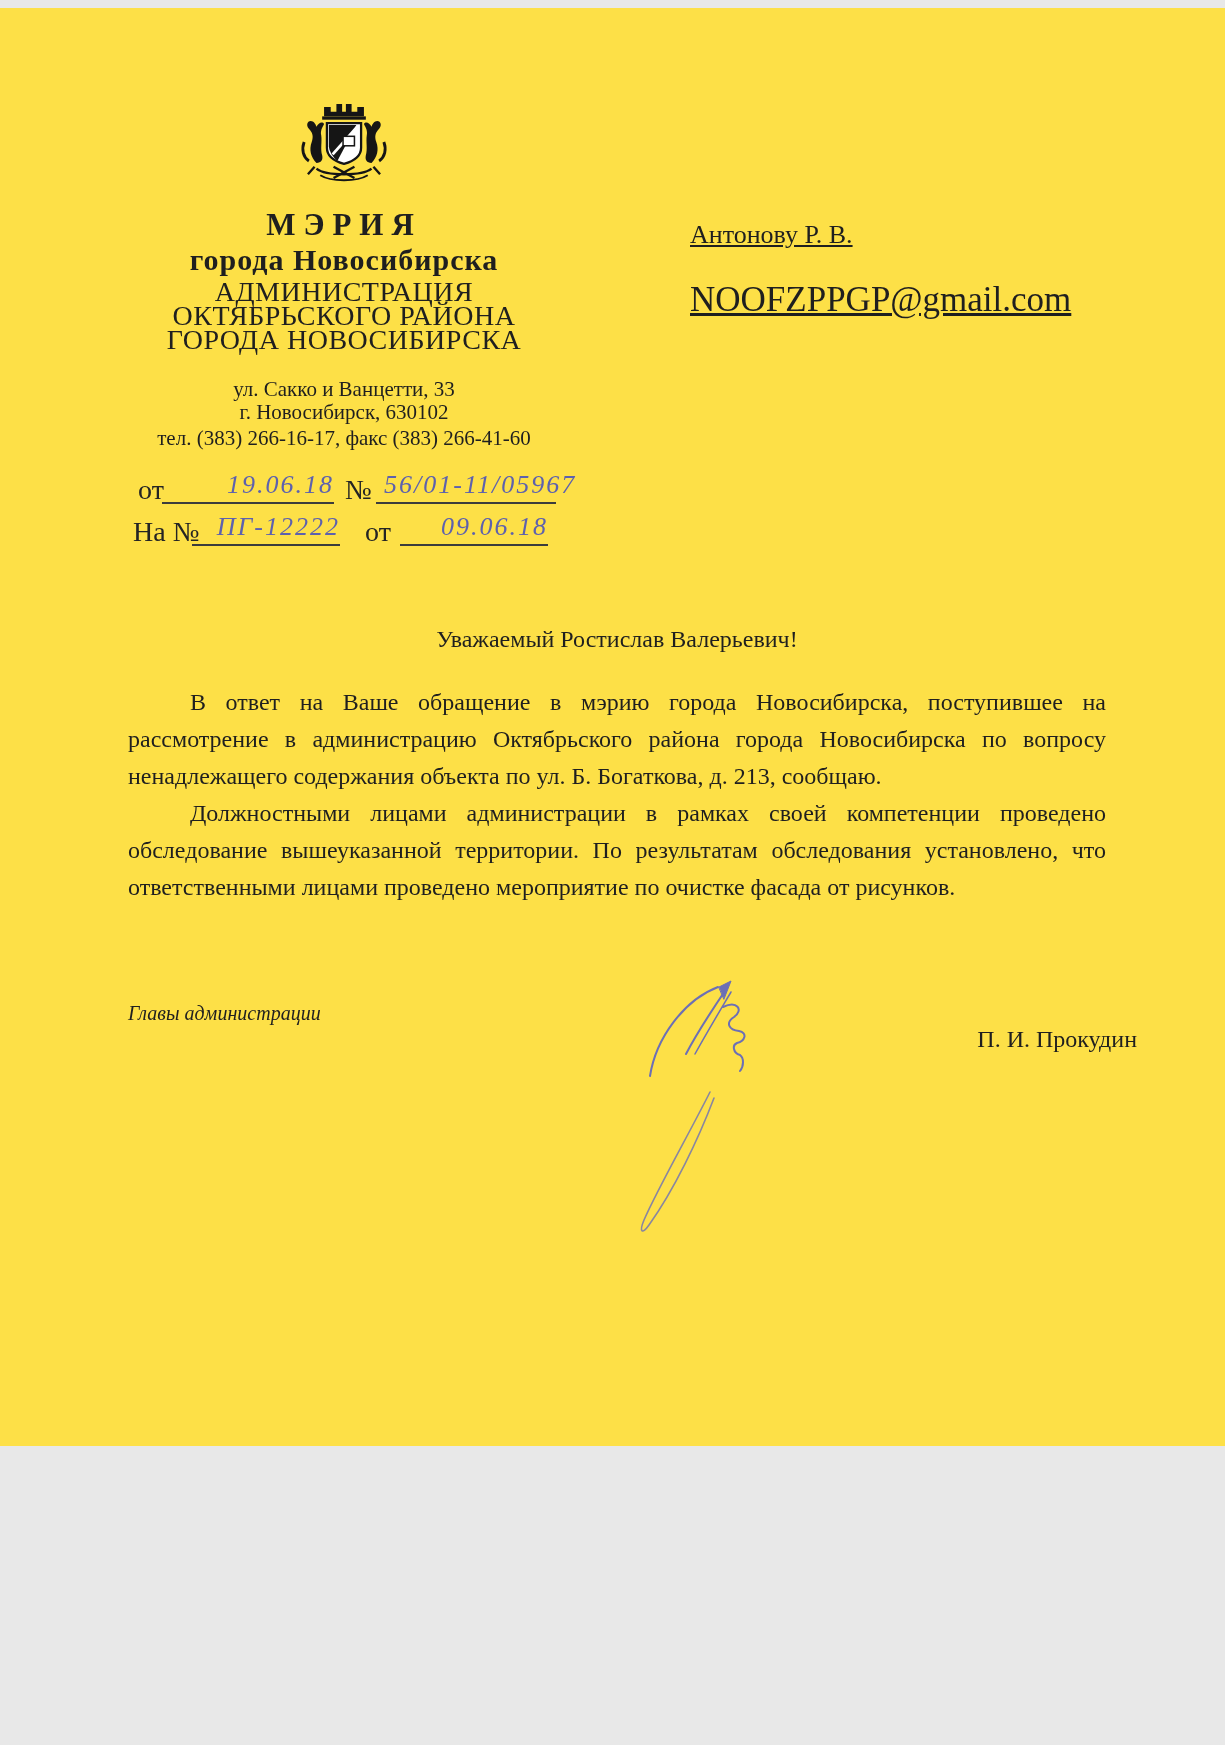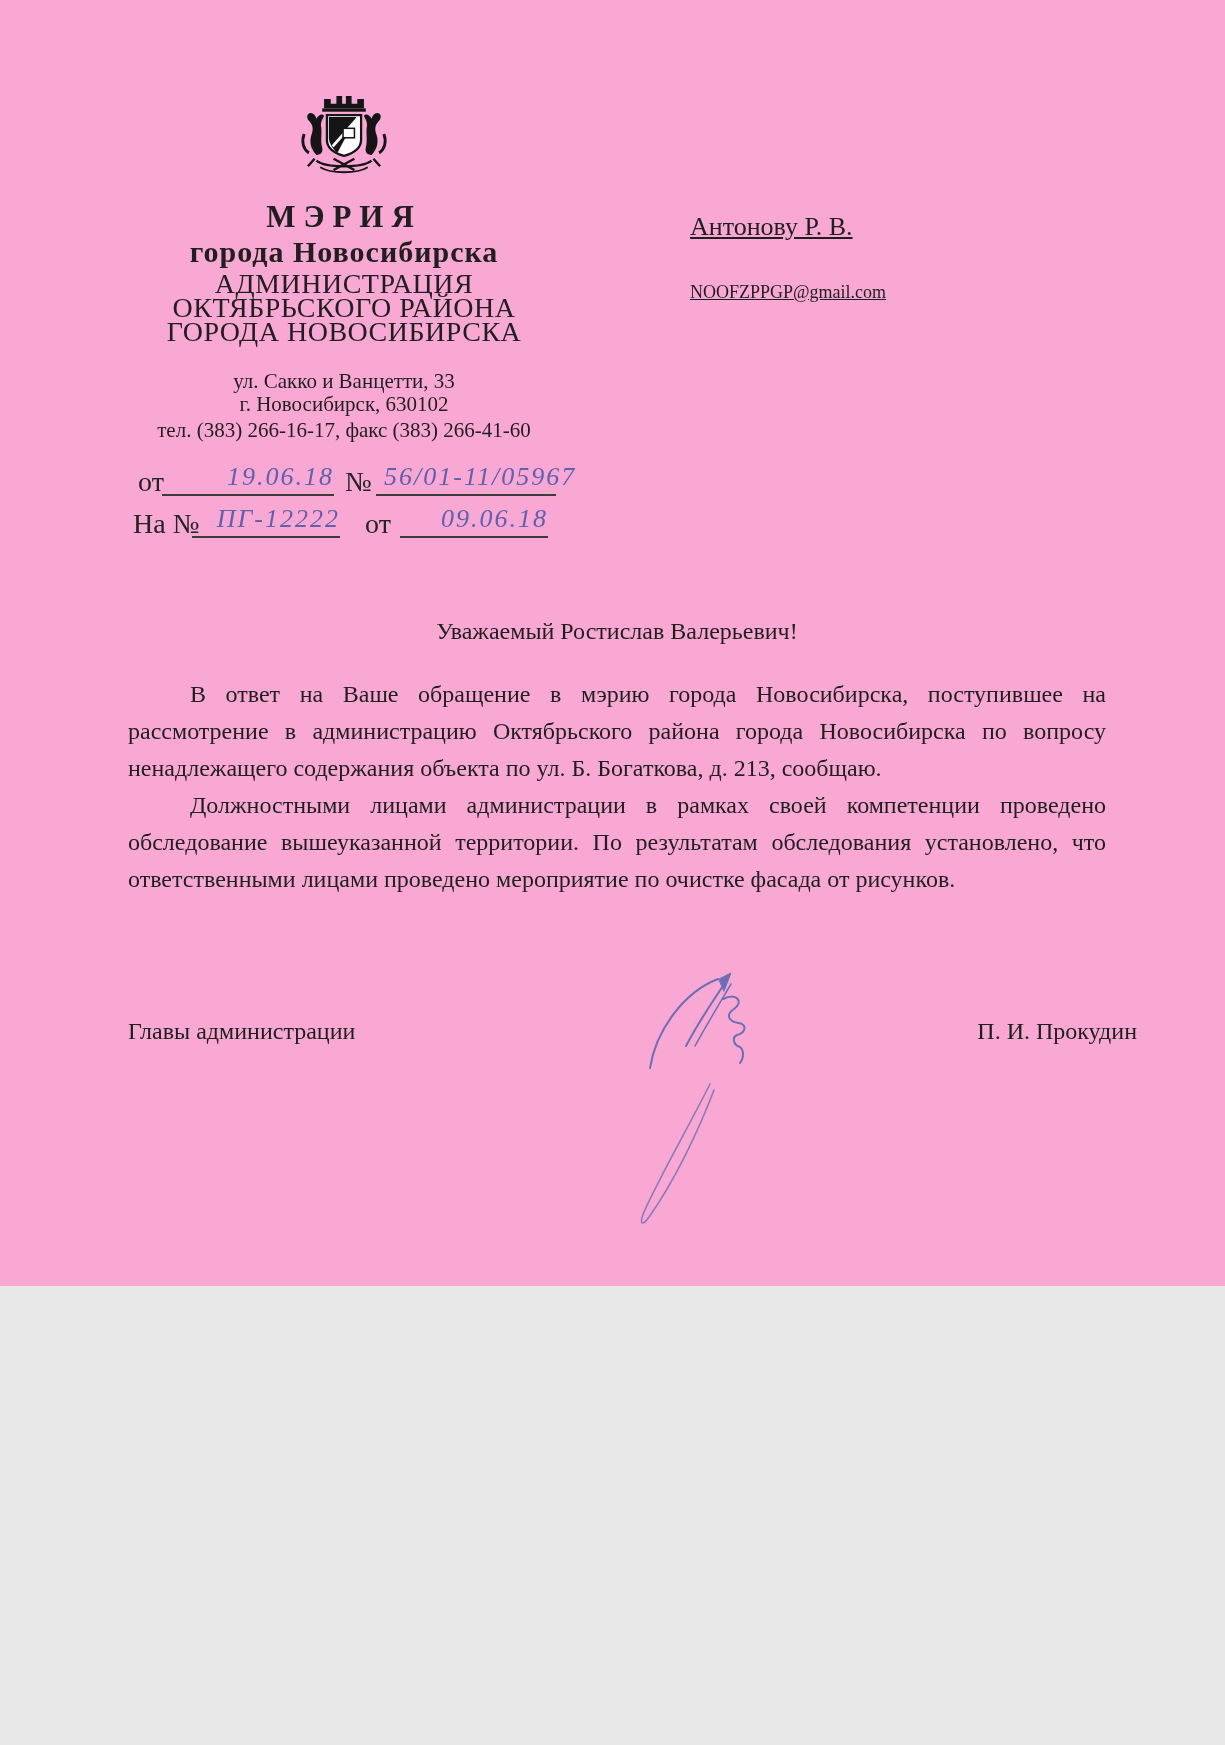--- a/index.html
+++ b/index.html
@@ -1,20 +1,20 @@
 <!DOCTYPE html>
 <html lang="ru"><head>
 <meta charset="utf-8">
 <style>
   html,body{margin:0;padding:0;background:#e8e8e8;}
   .page{
     position:relative;
-    width:1225px;height:1286px;
-    margin:0 auto;
-    background:#f9a8d4;
+    width:1225px;height:1438px;
+    margin:8px auto;
+    background:#fde047;
     font-family:"Liberation Serif", serif;
     color:#1f1f1f;
     overflow:hidden;
   }
   
   .letterhead{position:absolute;left:118px;top:86px;width:452px;text-align:center;}
   .emblem{display:block;margin:0 auto 18px auto;width:112px;height:96px;}
   .org-title{font-size:31px;font-weight:bold;letter-spacing:8px;line-height:34px;}
   .org-subtitle{font-size:30px;font-weight:bold;letter-spacing:1px;line-height:33px;margin-top:1px;}
   .dept{font-size:28px;line-height:24px;letter-spacing:.5px;}
@@ -28,27 +28,27 @@
     position:absolute;height:37px;line-height:40px;
     border-bottom:2px solid #3c3c3c;
     font-style:italic;letter-spacing:2px;
     color:#5d61ae;font-size:26px;text-align:right;
     white-space:nowrap;
   }
   .ref-field.overflow-right{text-align:left;padding-left:8px;}
   
   .recipient{position:absolute;left:690px;top:212px;text-decoration:underline;}
   .recipient-name{font-size:26px;line-height:30px;}
-  .recipient-email{font-size:18px;line-height:32px;margin-top:34px;}
+  .recipient-email{font-size:35px;line-height:32px;margin-top:34px;}
   
   .salutation{position:absolute;left:128px;top:618px;width:978px;text-align:center;font-size:24px;}
   .body-text{position:absolute;left:128px;top:676px;width:978px;font-size:24px;line-height:37px;text-align:justify;}
   .body-text p{margin:0;text-indent:62px;}
   
-  .signer-title{position:absolute;left:128px;top:1018px;font-size:24px;}
+  .signer-title{position:absolute;left:128px;top:994px;font-size:20px;font-style:italic;}
   .signer-name{position:absolute;right:88px;top:1018px;font-size:24px;}
   .sig-prokudin{position:absolute;left:628px;top:966px;width:135px;height:265px;}
   
   .executor{position:absolute;left:130px;top:1620px;font-size:23px;line-height:29px;}
   .sig-executor{position:absolute;left:182px;top:1545px;width:355px;height:180px;}
   .scan-line{position:absolute;left:148px;top:1738px;width:960px;height:2px;background:#cccccc;}
 </style>
 </head>
 <body>
 

